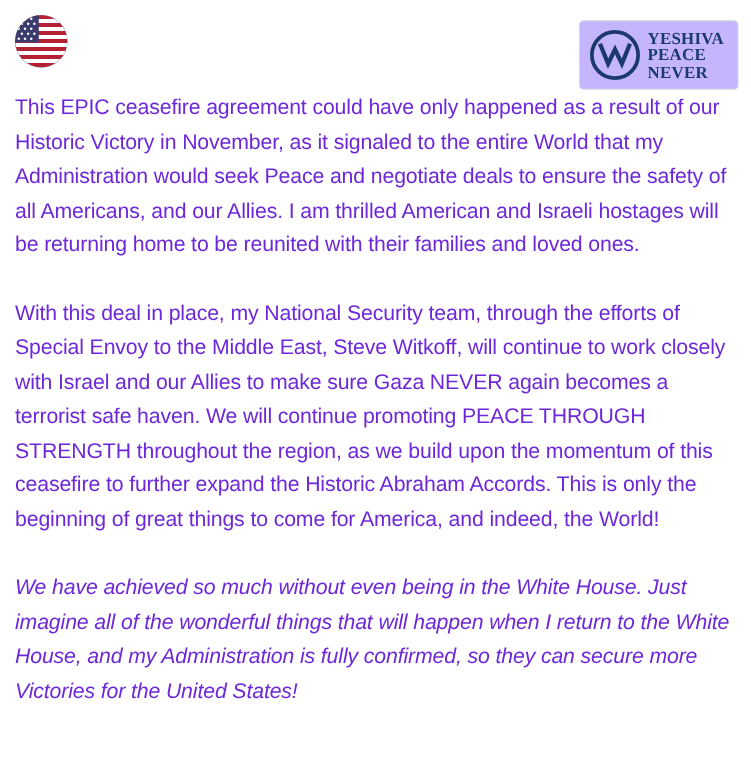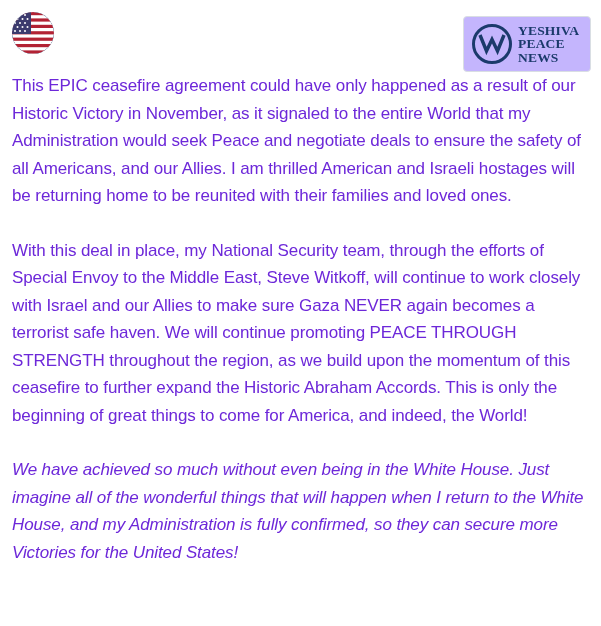--- a/index.html
+++ b/index.html
@@ -154,21 +154,21 @@
     <div class="brand">
       <span class="brand-mark">
         <svg viewBox="0 0 40 40" width="40" height="40">
           <circle cx="20" cy="20" r="18.5" fill="none" stroke="#1b3a6b" stroke-width="3"></circle>
           <path d="M8 11 L14.5 27 L20 15.5 L25.5 27 L32 11" fill="none" stroke="#1b3a6b" stroke-width="3.4" stroke-linejoin="miter" stroke-linecap="butt"></path>
         </svg>
       </span>
       <span class="brand-text">
         <div>YESHIVA</div>
         <div>PEACE</div>
-        <div>NEWS</div>
+        <div>NEVER</div>
       </span>
     </div>
 
   </div>
 
   <div class="body-text">
     <p class="para">This EPIC ceasefire agreement could have only happened as a result of our Historic Victory in November, as it signaled to the entire World that my Administration would seek Peace and negotiate deals to ensure the safety of all Americans, and our Allies. I am thrilled American and Israeli hostages will be returning home to be reunited with their families and loved ones.</p>
     <p class="para">With this deal in place, my National Security team, through the efforts of Special Envoy to the Middle East, Steve Witkoff, will continue to work closely with Israel and our Allies to make sure Gaza NEVER again becomes a terrorist safe haven. We will continue promoting PEACE THROUGH STRENGTH throughout the region, as we build upon the momentum of this ceasefire to further expand the Historic Abraham Accords. This is only the beginning of great things to come for America, and indeed, the World!</p>
     <p class="para">We have achieved so much without even being in the White House. Just imagine all of the wonderful things that will happen when I return to the White House, and my Administration is fully confirmed, so they can secure more Victories for the United States!</p>
   </div>

